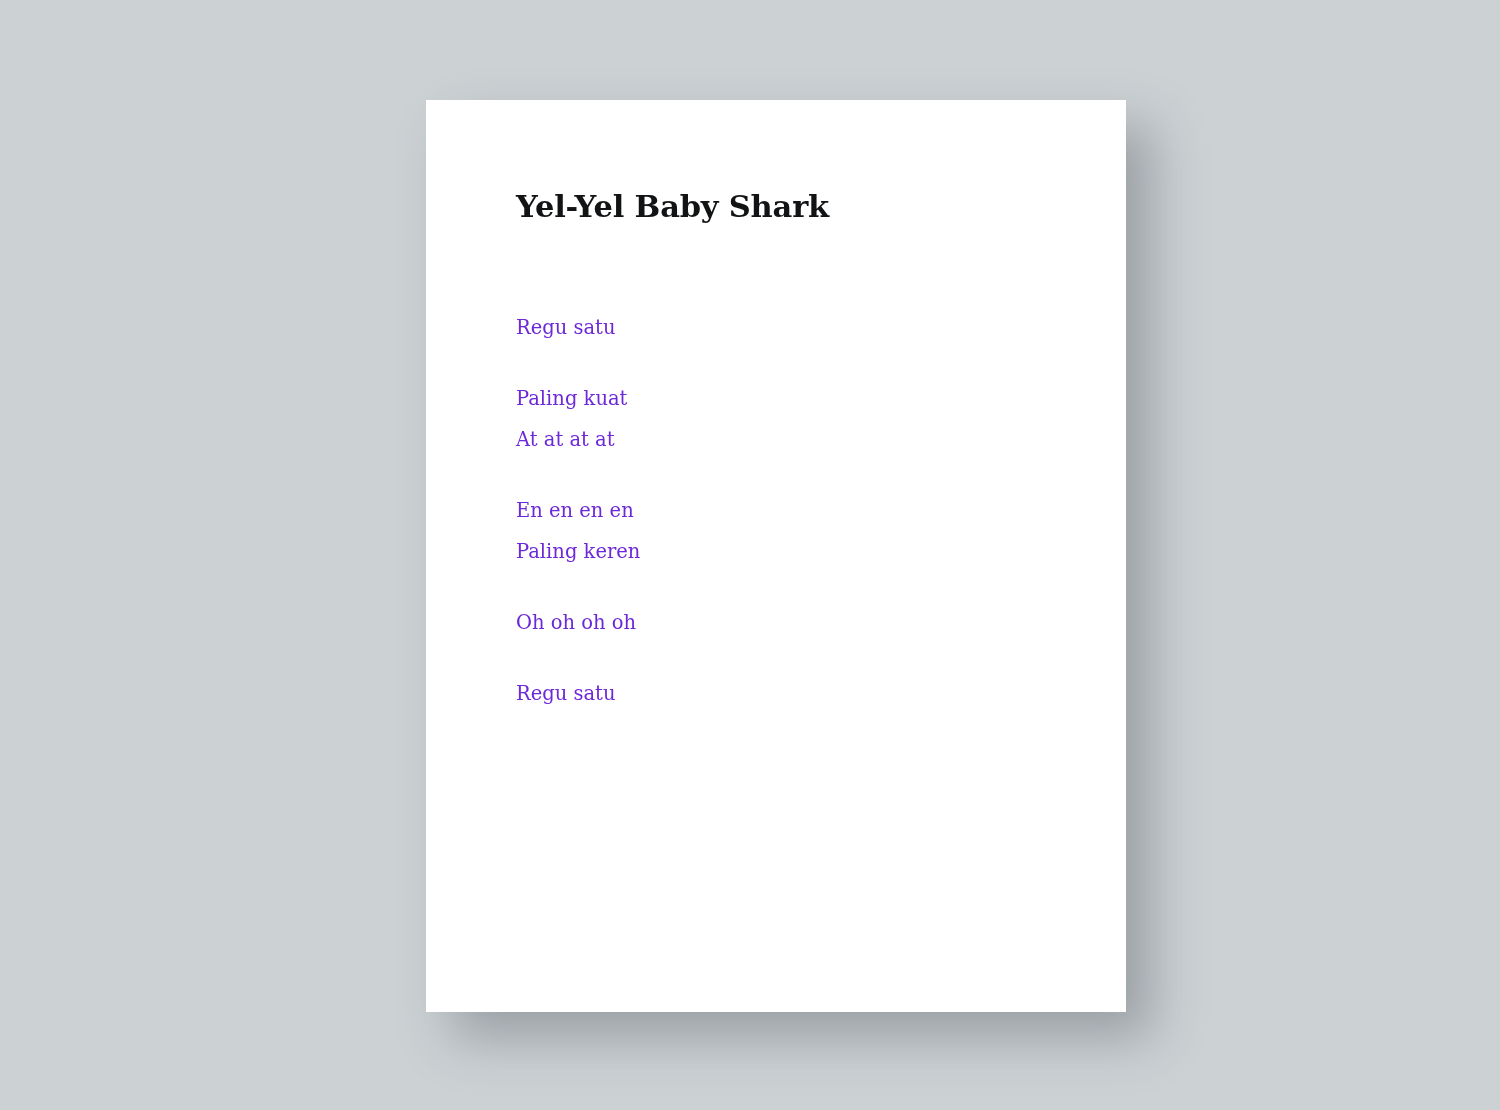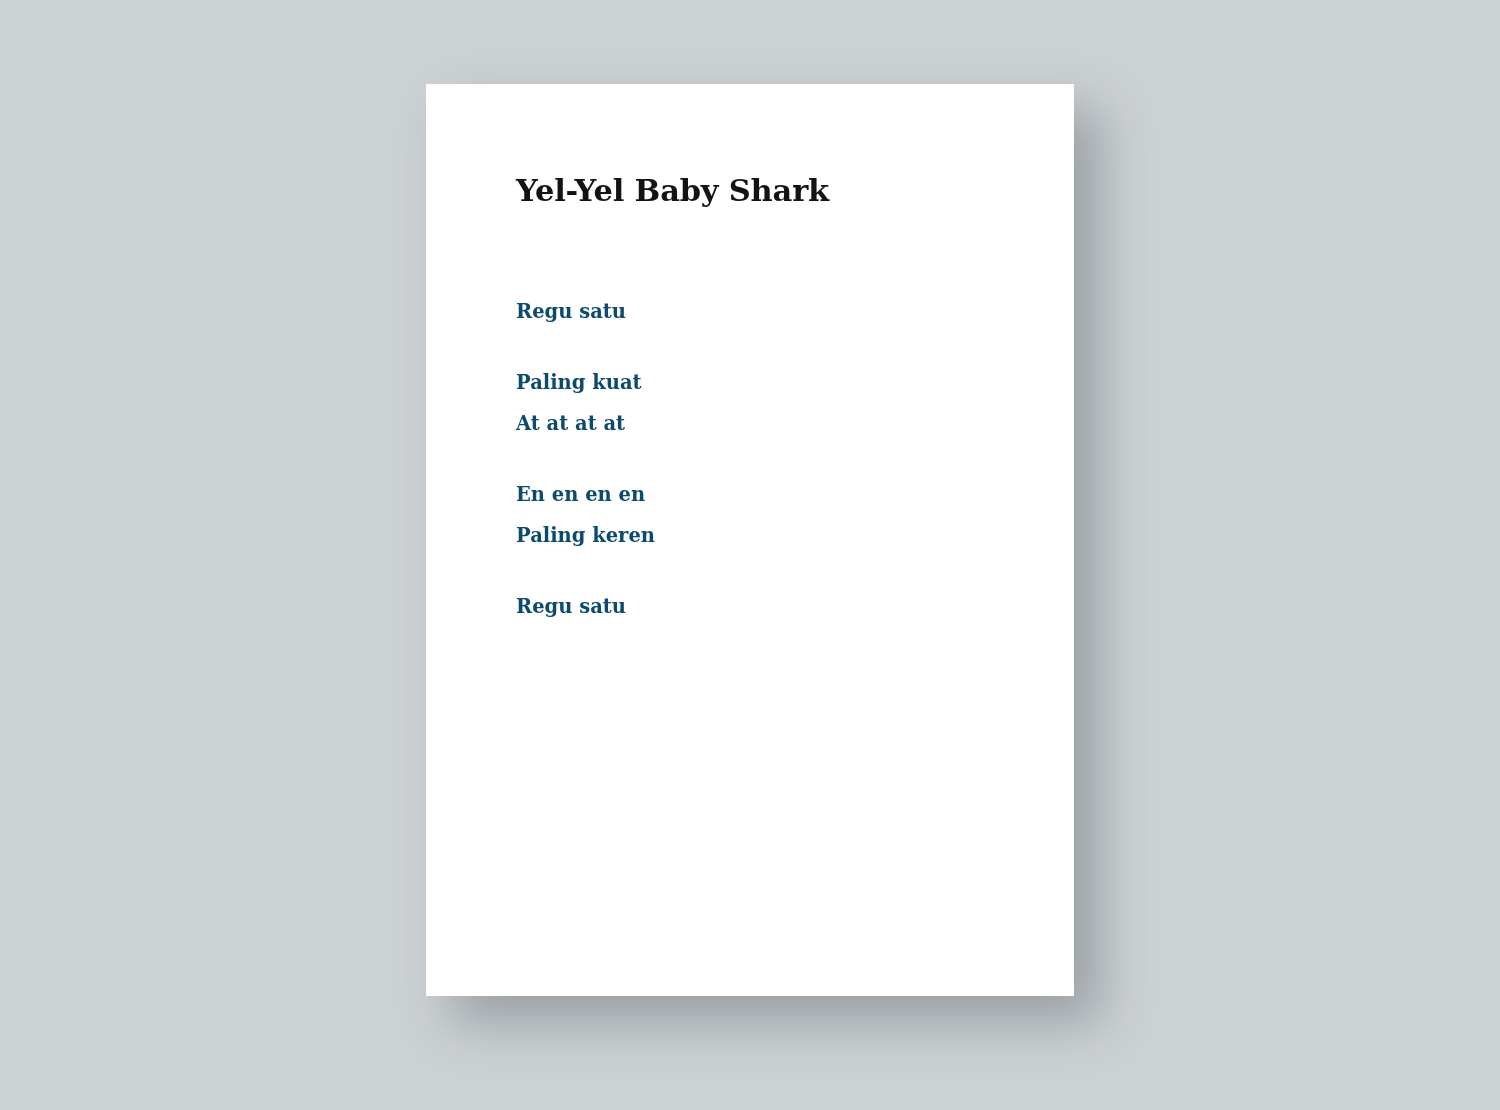--- a/index.html
+++ b/index.html
@@ -14,22 +14,22 @@
     overflow: hidden;
   }
   .stage {
     position: relative;
     width: 1500px;
     height: 1110px;
   }
   .page-sheet {
     position: absolute;
     left: 426px;
-    top: 84px;
-    width: 648px;
+    top: 100px;
+    width: 700px;
     height: 912px;
     background: #ffffff;
     box-shadow: 26px 26px 48px rgba(60, 68, 74, 0.34);
   }
   .page-inner {
     padding: 88px 90px 0 90px;
   }
   .doc-title {
     font-family: "DejaVu Serif", serif;
     font-size: 30.5px;
@@ -45,23 +45,22 @@
   .stanza {
     margin: 0 0 30px 0;
   }
   .stanza:last-child {
     margin-bottom: 0;
   }
   .line {
     font-family: "DejaVu Serif", serif;
     font-size: 19.5px;
     line-height: 41px;
-    color: #0c4a6e;
+    color: #6d28d9;
     white-space: pre;
-    font-weight: bold;
   }
 </style>
 </head>
 <body>
 
 <div class="stage">
   <div class="page-sheet">
     <div class="page-inner">
       <h1 class="doc-title">Yel-Yel Baby Shark</h1>
       <div class="doc-body">
@@ -74,20 +73,21 @@
           <div class="line">Paling kuat</div>
           <div class="line">At at at at</div>
         </div>
 
         <div class="stanza">
           <div class="line">En en en en</div>
           <div class="line">Paling keren</div>
         </div>
 
         <div class="stanza">
+          <div class="line">Oh oh oh oh</div>
         </div>
 
         <div class="stanza">
           <div class="line">Regu satu</div>
         </div>
 
 
       </div>
     </div>
   </div>

